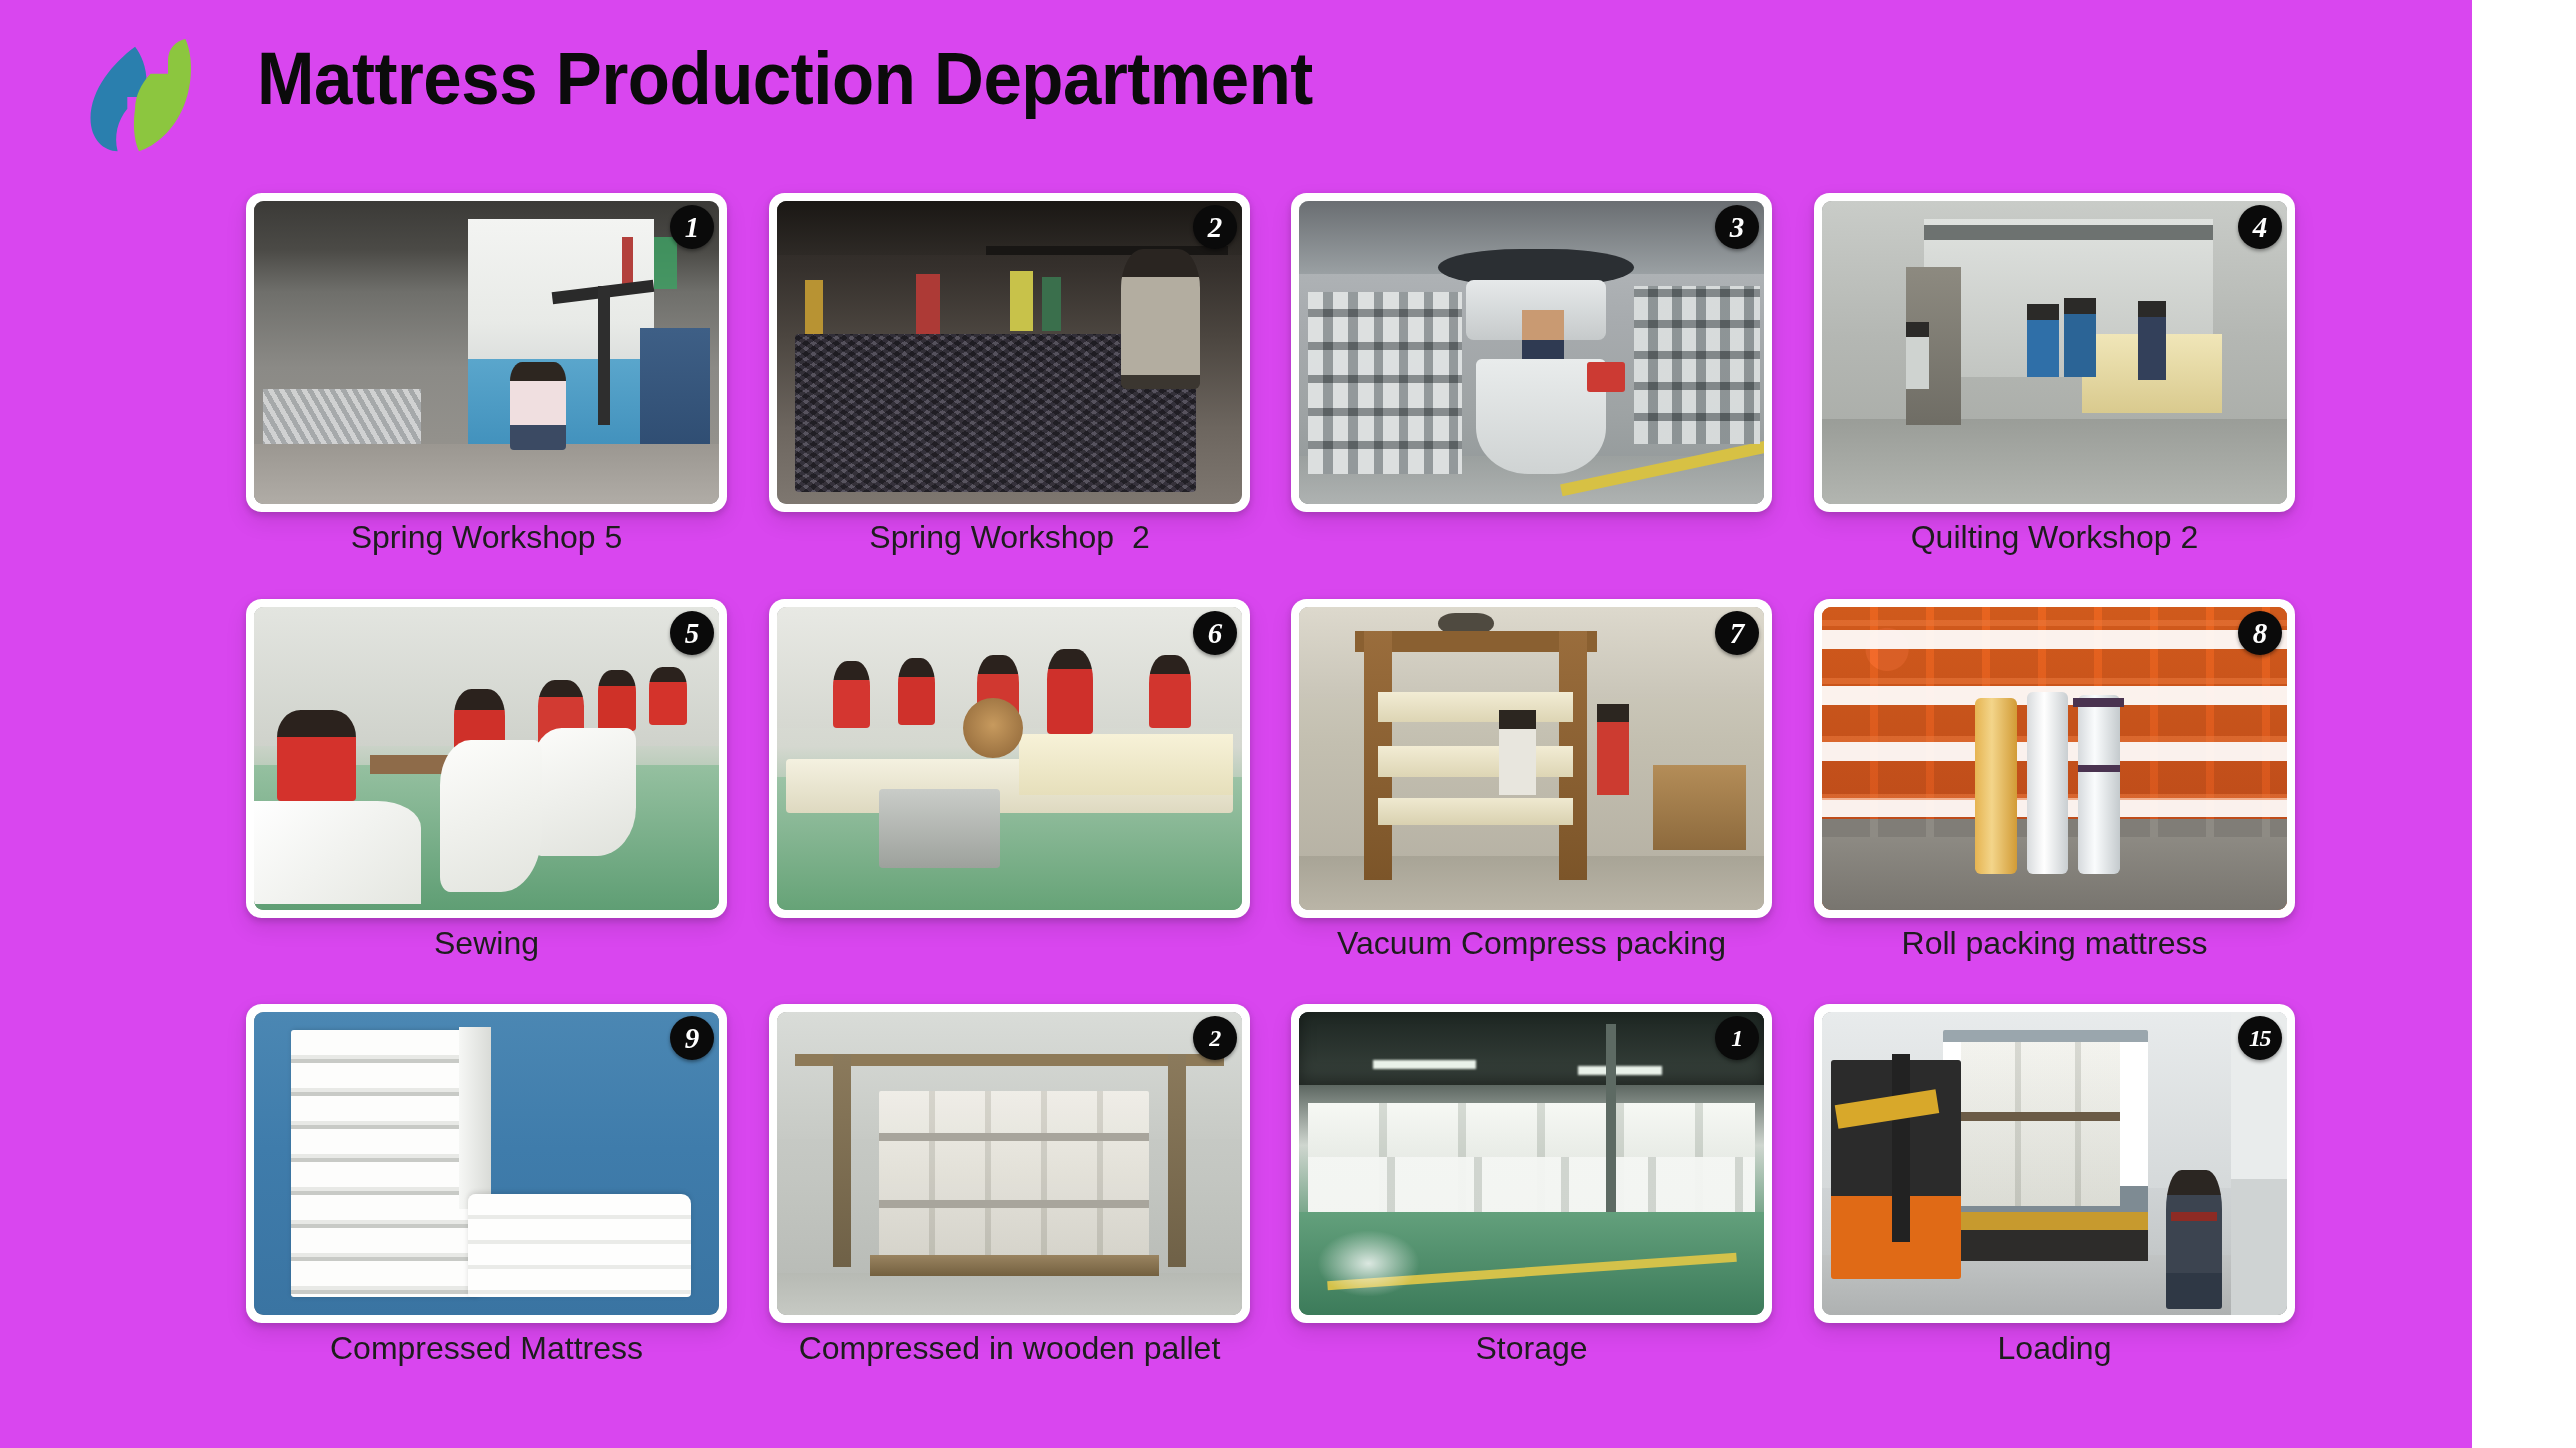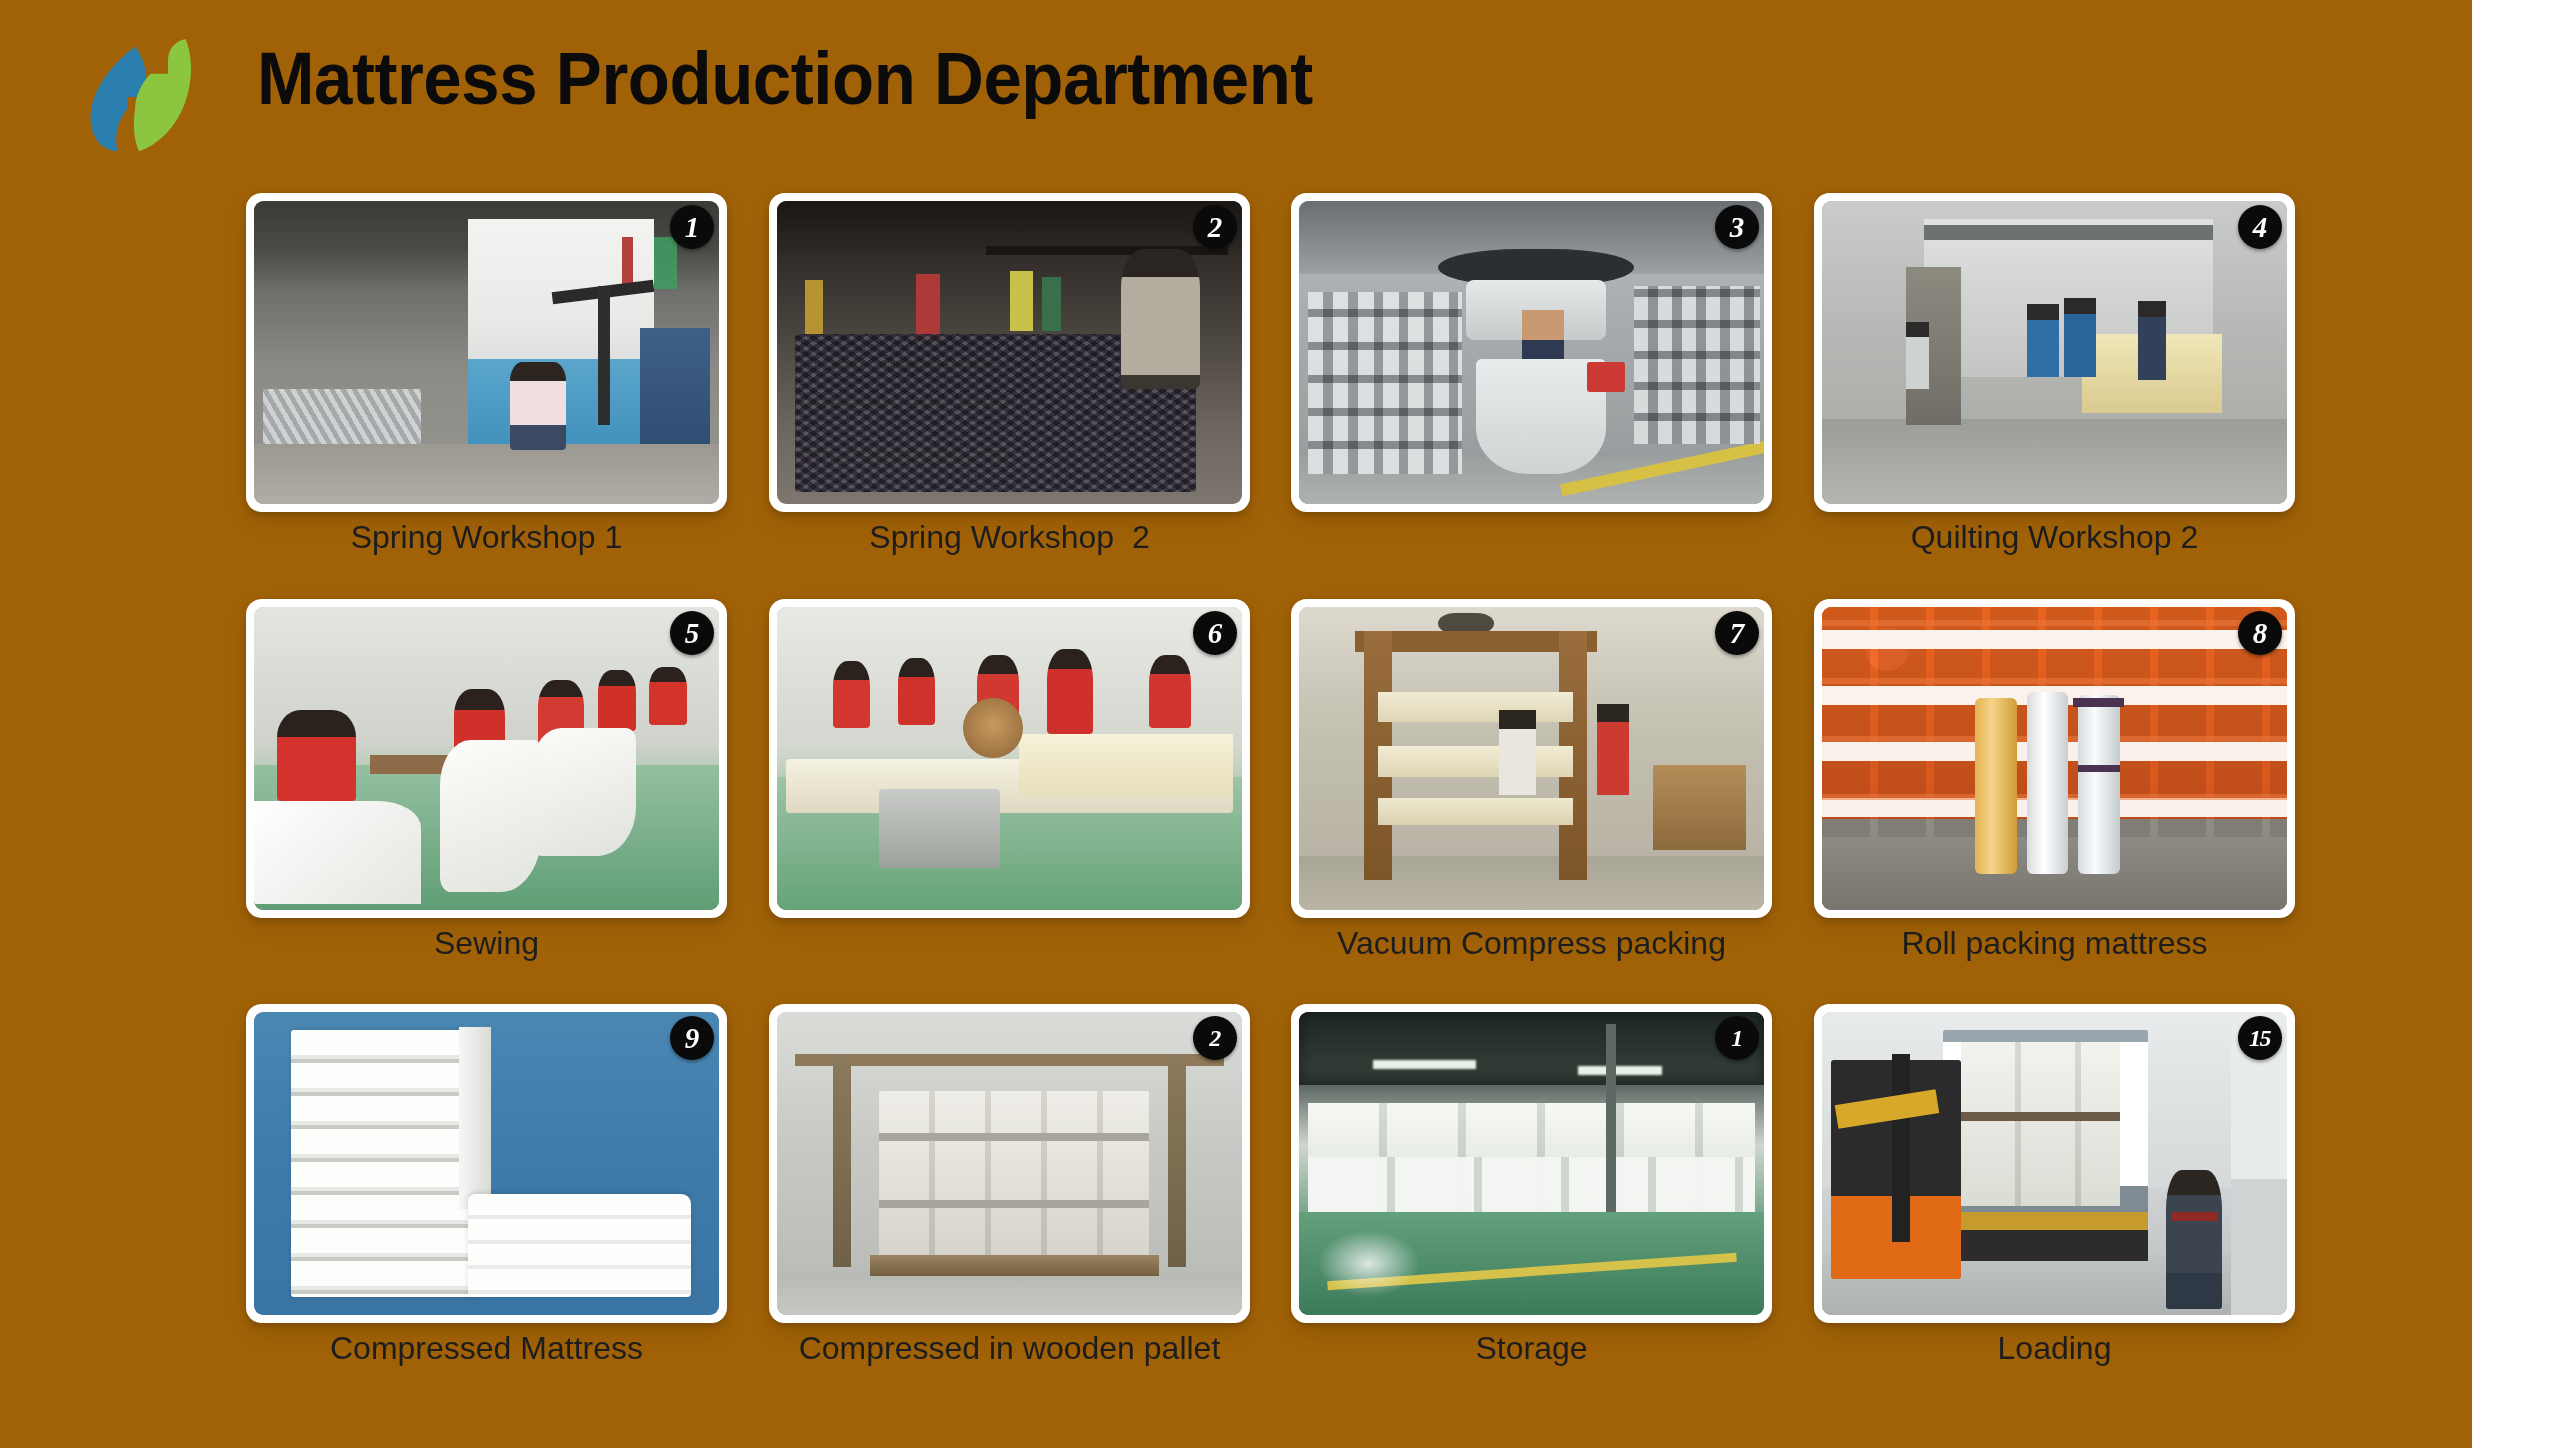--- a/index.html
+++ b/index.html
@@ -8,21 +8,21 @@
     width: 2576px;
     height: 1449px;
     background: #ffffff;
     font-family: "Liberation Sans", sans-serif;
     overflow: hidden;
   }
   .slide {
     position: relative;
     width: 2472px;
     height: 1449px;
-    background: #a16207;
+    background: #d946ef;
   }
 
   
   .header {
     position: absolute;
     left: 0; top: 0;
     width: 2576px;
     height: 184px;
     display: flex;
     align-items: center;
@@ -360,21 +360,21 @@
             <div class="sc s1-cabinet"></div>
             <div class="sc s1-red"></div>
             <div class="sc s1-green"></div>
             <div class="sc s1-arm"></div>
             <div class="sc s1-pole"></div>
             <div class="sc s1-floor"></div>
             <div class="sc s1-worker"></div>
           </div>
           <div class="badge">1</div>
         </div>
-        <div class="caption">Spring Workshop 1</div>
+        <div class="caption">Spring Workshop 5</div>
       </div>
 
       <div class="cell cell-1">
         <div class="card">
           <div class="photo">
             <div class="layer sc s2-bg"></div>
             <div class="sc s2-ceil"></div>
             <div class="sc s2-bar"></div>
             <div class="sc s2-p4"></div>
             <div class="sc s2-p1"></div>

